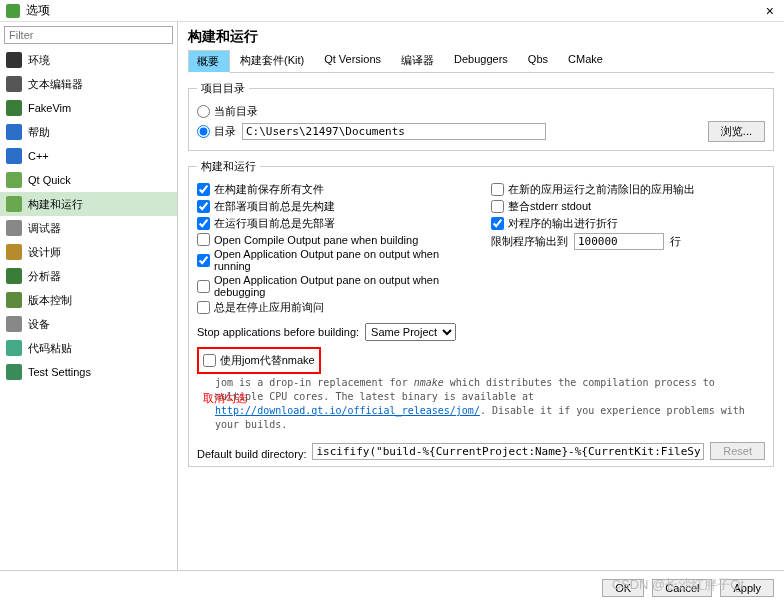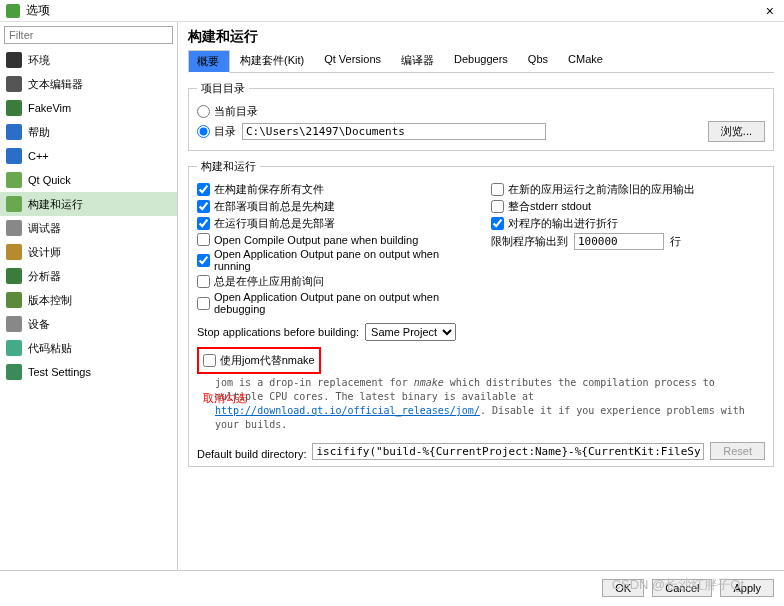--- a/index.html
+++ b/index.html
@@ -12,21 +12,21 @@
 .sidebar { width: 178px; border-right: 1px solid #ccc; display: flex; flex-direction: column; }
 .filter { margin: 4px; padding: 2px 4px; border: 1px solid #aaa; font-size: 11px; color: #888; }
 .sidelist { flex: 1; overflow: auto; }
 .sideitem { display: flex; align-items: center; padding: 4px 6px; cursor: pointer; gap: 6px; }
 .sideitem.selected { background: #d0e8d0; }
 .sideitem .sicon { width: 16px; height: 16px; border-radius: 2px; flex-shrink: 0; }
 .content { flex: 1; padding: 6px 10px; overflow: auto; position: relative; }
 .pagetitle { font-size: 14px; font-weight: bold; margin-bottom: 4px; }
 .tabs { display: flex; border-bottom: 1px solid #ccc; margin-bottom: 8px; }
 .tab { padding: 3px 10px; cursor: pointer; font-size: 11px; }
-.tab.active { border: 1px solid #ccc; border-bottom: 1px solid #fff; margin-bottom: -1px; background: #3b82f6; padding-left: 8px; }
+.tab.active { border: 1px solid #ccc; border-bottom: 1px solid #fff; margin-bottom: -1px; background: #7dd3fc; padding-left: 8px; }
 fieldset { border: 1px solid #ccc; padding: 6px 8px; margin-bottom: 8px; }
 legend { padding: 0 4px; font-size: 11px; }
 .row { display: flex; align-items: center; gap: 6px; margin: 2px 0; }
 .radio, .check { display: flex; align-items: center; gap: 4px; }
 input[type=text] { border: 1px solid #aaa; padding: 1px 3px; font-size: 11px; font-family: monospace; }
 .dirpath { width: 304px; }
 button { font-size: 11px; padding: 2px 12px; border: 1px solid #aaa; background: #eee; cursor: pointer; }
 button:disabled { color: #999; }
 .twocol { display: flex; gap: 20px; }
 .col { flex: 1; }
@@ -166,25 +166,25 @@
             <label class="checkrow">
               <input type="checkbox" style="">
               <span>Open Compile Output pane when building</span>
             </label>
             <label class="checkrow">
               <input type="checkbox" checked="" style="">
               <span>Open Application Output pane on output when running</span>
             </label>
             <label class="checkrow">
               <input type="checkbox" style="">
+              <span>Open Application Output pane on output when debugging</span>
+            </label>
+            <label class="checkrow">
+              <input type="checkbox" style="">
               <span>总是在停止应用前询问</span>
-            </label>
-            <label class="checkrow">
-              <input type="checkbox" style="">
-              <span>Open Application Output pane on output when debugging</span>
             </label>
           </div>
         <div class="col">
           <div id="rightchecks">
               <label class="checkrow">
                 <input type="checkbox" style="">
                 <span>在新的应用运行之前清除旧的应用输出</span>
               </label>
               <label class="checkrow">
                 <input type="checkbox" style="">

